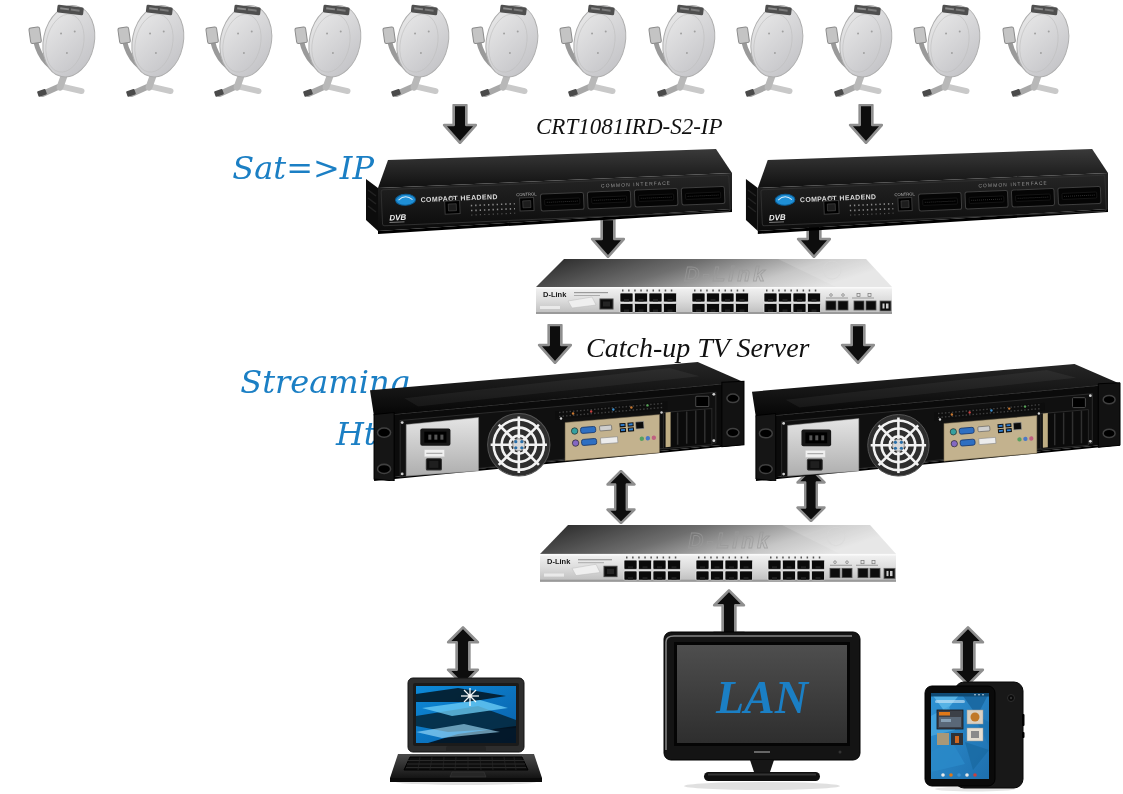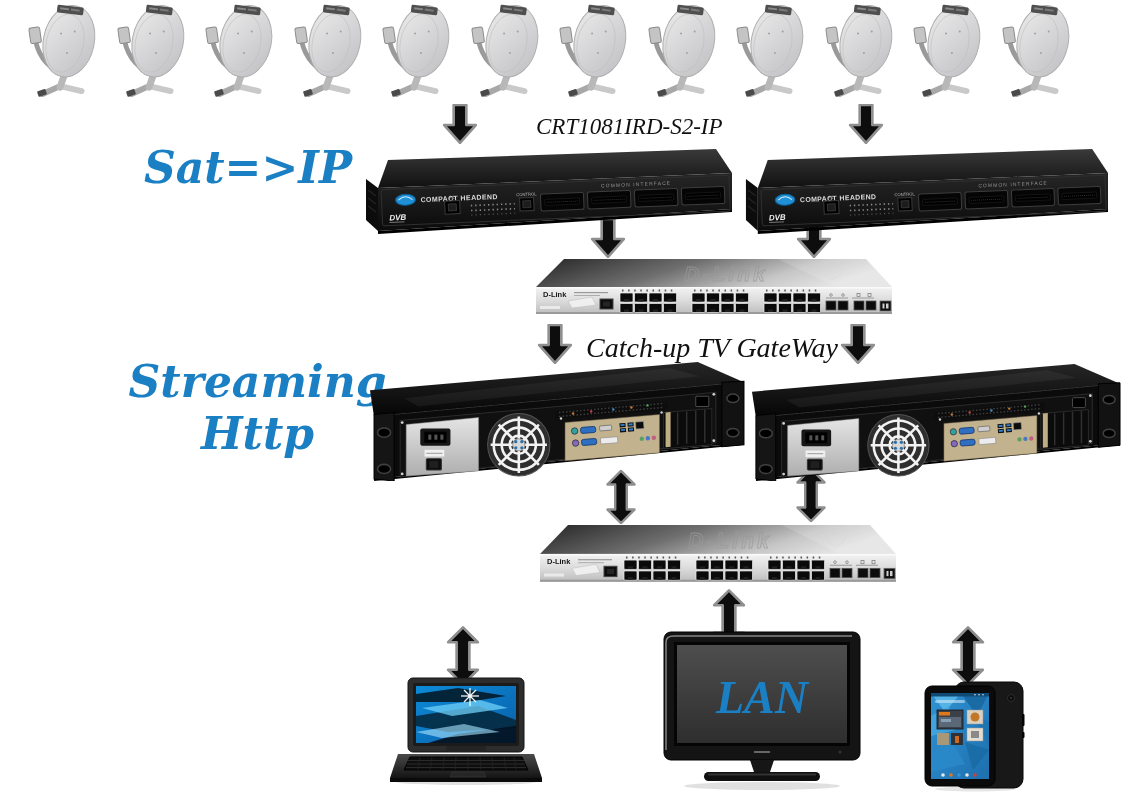--- a/index.html
+++ b/index.html
@@ -1,20 +1,20 @@
 <!DOCTYPE html>
 <html style="--accent: #1b7fc4; --arrow-fill: #0d0d0d; --arrow-border: #8f8f8f; --bg: #ffffff;"><head>
 <meta charset="utf-8">
 <style>
   *{margin:0;padding:0;box-sizing:border-box}
   html,body{background:#fff}
   .stage{position:relative;width:1123px;height:794px;background:var(--bg,#fff);overflow:hidden;font-family:"DejaVu Serif",serif}
   .abs{position:absolute}
-  .blue-label{color:var(--accent,#1b7fc4);font-weight:bold;font-style:italic;text-align:center;
-              font-family:"DejaVu Serif",serif;line-height:52px;font-size:44px;white-space:nowrap}
+  .blue-label{color:var(--accent,#1b7fc4);font-weight:normal;font-style:italic;text-align:right;
+              font-family:"DejaVu Serif",serif;line-height:52px;font-size:32px;white-space:nowrap}
   .black-label{color:#111;font-style:italic;font-family:"Liberation Serif",serif;white-space:nowrap}
   .dish-row{left:20px;top:2px;width:1060px;height:100px;display:flex;justify-content:space-between}
   .dish{width:86px;height:98px}
   .dish svg{width:86px;height:98px}
   .device svg,.client svg{width:100%;height:100%}
   .arrow-shape{fill:var(--arrow-fill,#0d0d0d);stroke:var(--arrow-border,#8f8f8f);stroke-width:2.5;stroke-linejoin:round}
   
   .arrow-d1{left:442px;top:104px;width:36px;height:40px}
   .arrow-d2{left:848px;top:104px;width:36px;height:40px}
   .arrow-d3{left:590px;top:218px;width:36px;height:40px}
@@ -356,21 +356,21 @@
     </svg>
 
   <div class="abs blue-label label-gateway">
     <div>Sat=&gt;IP</div>
   </div>
   <div class="abs black-label label-model">CRT1081IRD-S2-IP</div>
   <div class="abs blue-label label-streaming">
     <div>Streaming</div>
     <div>Http</div>
   </div>
-  <div class="abs black-label label-catchup">Catch-up TV GateWay</div>
+  <div class="abs black-label label-catchup">Catch-up TV Server</div>
 
   <div class="abs device headend-1">
   <svg viewBox="0 0 370 88" preserveAspectRatio="none">
     <polygon points="26,14 354,3 370,27 16,42" fill="url(#gHeTop)"></polygon>
     <polygon points="4,33 16,42 16,85 4,74" fill="#0c0c0c"></polygon>
     <line x1="6" y1="44" x2="14" y2="50" stroke="#222" stroke-width="1.5"></line>
     <line x1="6" y1="52" x2="14" y2="58" stroke="#222" stroke-width="1.5"></line>
     <line x1="6" y1="60" x2="14" y2="66" stroke="#222" stroke-width="1.5"></line>
     <polygon points="16,42 370,27 370,63 16,85" fill="url(#gHeFront)"></polygon>
     <polygon points="16,85 370,63 370,66 16,88" fill="#000"></polygon>

